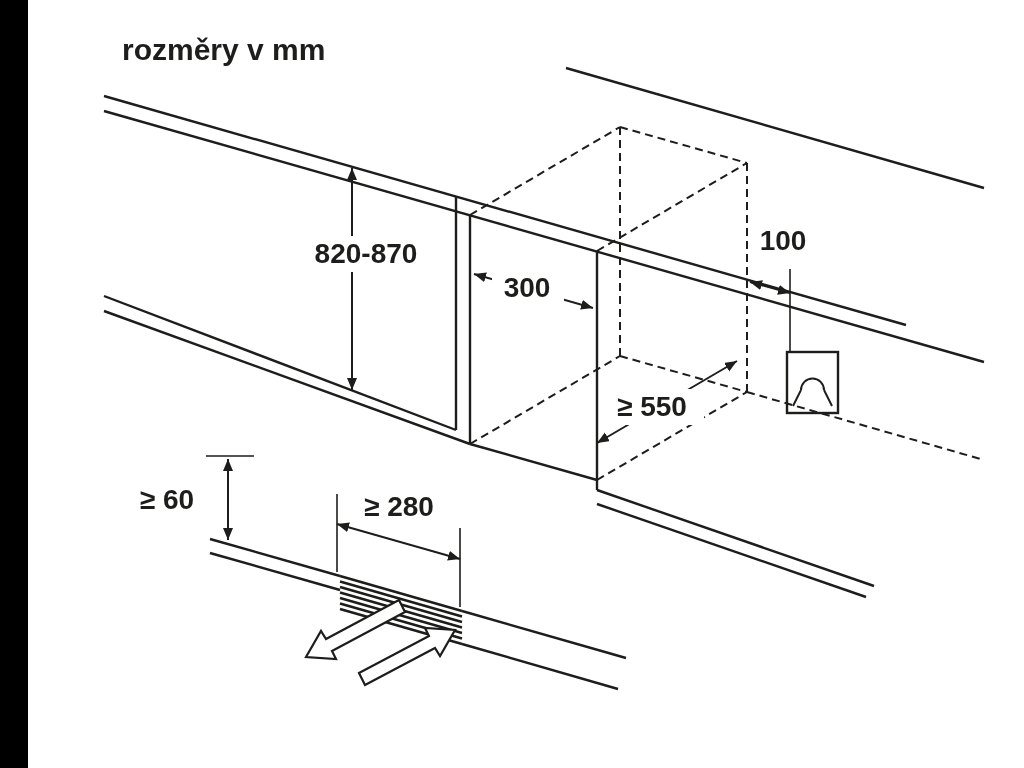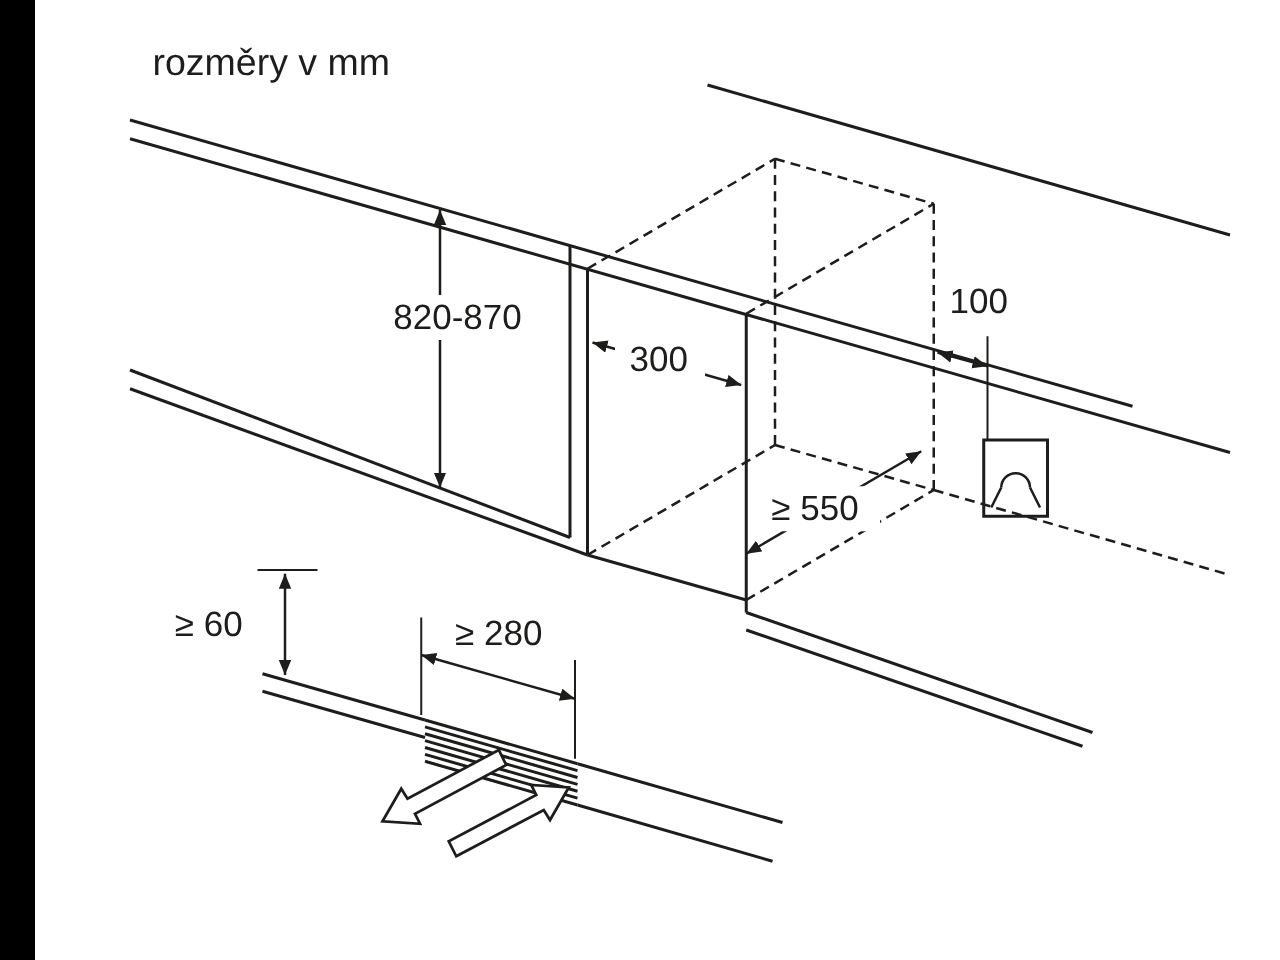--- a/index.html
+++ b/index.html
@@ -1,21 +1,21 @@
 <!DOCTYPE html>
 <html style="--color-line: #1d1d1b; --color-background: #ffffff; --color-frame: #000000;"><head>
 <meta charset="utf-8">
 <style>
   :root{
     --color-line:#1d1d1b;
     --color-background:#ffffff;
     --color-frame:#000000;
   }
   html,body{margin:0;padding:0;background:#fff;}
-  .stage{position:relative;width:992px;height:768px;background:var(--color-background);overflow:hidden;}
+  .stage{position:relative;width:992px;height:768px;background:var(--color-background);overflow:hidden;font-weight:bold;}
   svg{display:block;}
   .ln{stroke:var(--color-line);stroke-width:2.4;fill:none;}
   .dim{stroke:var(--color-line);stroke-width:2;fill:none;}
   .thin{stroke:var(--color-line);stroke-width:1.6;fill:none;}
   .dash{stroke-dasharray:8 5;stroke-width:2;}
   .lbl{font-family:"Liberation Sans","DejaVu Sans",sans-serif;font-size:28px;fill:var(--color-line);}
   .title-lbl{font-family:"Liberation Sans","DejaVu Sans",sans-serif;font-size:30px;fill:var(--color-line);}
   .whitebox{fill:var(--color-background);stroke:none;}
   .blockarrow{fill:var(--color-background);stroke:var(--color-line);stroke-width:2.2;stroke-linejoin:miter;}
   .framebar{fill:var(--color-frame);}

